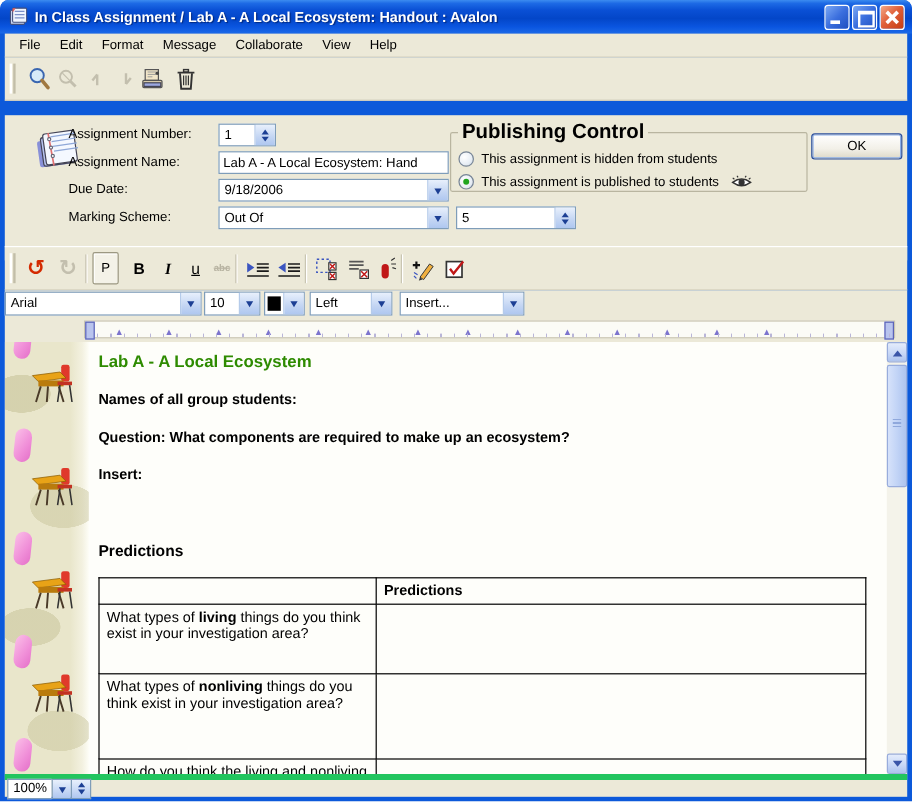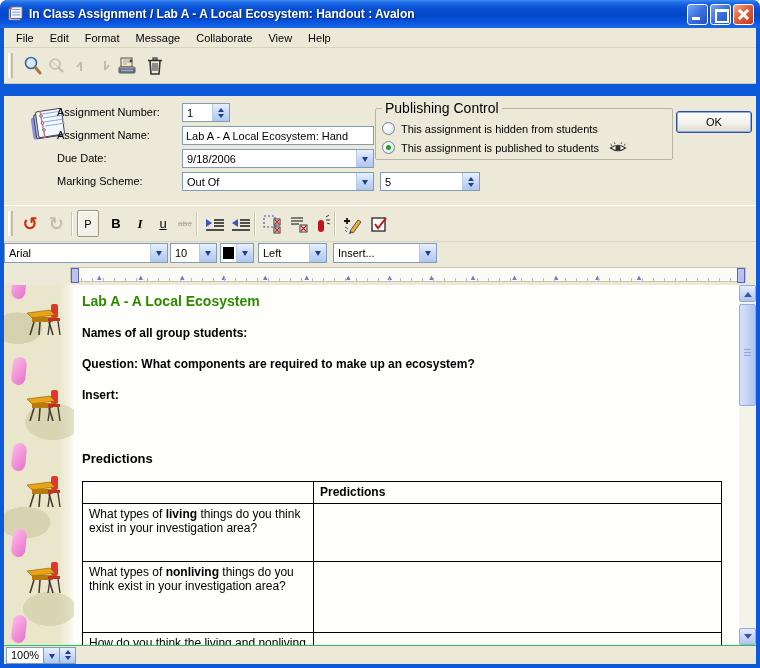--- a/index.html
+++ b/index.html
@@ -84,21 +84,21 @@
   .rmark.l { left:0; } .rmark.r { right:0; }
 
   
   .formpanel { top:84px; height:121px;margin-top:12px; }
   .flabel { position:absolute; left:53px; height:19px; line-height:19px; }
   .combo.f { position:absolute; height:19px; }
   .notepad { position:absolute; left:24px; top:8px; width:40px; height:40px; }
 
   fieldset.pub { position:absolute; left:371px; top:4px; width:298px; height:60px;
     border:1px solid #B9B5A0; border-radius:2px; padding:2px 6px; }
-  fieldset.pub legend { padding:0 3px; font-size:14px; }
+  fieldset.pub legend { padding:0 3px; font-size:17px;font-weight:bold; }
   .radio-row { display:flex; align-items:center; gap:6px; height:17px; margin-top:2px; }
   .radio { width:13px; height:13px; border-radius:50%; border:1px solid #778597;
     background:radial-gradient(circle at 35% 35%,#fff 0%,#E8EEF5 60%,#CBD6E2 100%); position:relative; flex:none; }
   .radio.checked::after { content:""; position:absolute; left:3px; top:3px; width:5px; height:5px;
     border-radius:50%; background:#1FA51F; }
 
   .okbtn { position:absolute; left:672px; top:15px; width:76px; height:22px;
     background:linear-gradient(180deg,#FFFFFF 0%,#F2F0E8 60%,#DDD9C8 100%);
     border:1px solid #2B4F9C; border-radius:3px; box-shadow:0 0 0 1px #8BAEE8 inset;
     font-size:11px; display:flex; align-items:center; justify-content:center; cursor:pointer; }
@@ -137,21 +137,21 @@
   .sbtn.up { top:0; } .sbtn.dn { bottom:0; }
   .sarr-up { width:0; height:0; border:4px solid transparent; border-bottom:5px solid #3A55A8; margin-top:-3px; }
   .sarr-dn { width:0; height:0; border:4px solid transparent; border-top:5px solid #3A55A8; margin-bottom:-3px; }
   .sthumb { position:absolute; left:0; top:19px; width:17px; height:102px;
     background:linear-gradient(90deg,#D6E2FA 0%,#C2D4F6 50%,#AEC4EE 100%);
     border:1px solid #98ACDC; border-radius:2px; }
   .sthumb::after { content:""; position:absolute; left:4px; right:4px; top:44px; height:9px;
     background:repeating-linear-gradient(180deg,#8FA8DC 0 1px,transparent 1px 3px); }
 
   
-  .statusbar { top:645px; height:19px; border-top:1px solid #22c55e; display:flex; align-items:center; padding-left:2px; }
+  .statusbar { top:645px; height:19px; border-top:5px solid #22c55e; display:flex; align-items:center; padding-left:2px; }
   .zoombox { display:flex; align-items:center; height:17px; }
   .zoomval { background:#fff; border:1px solid #7F9DB9; border-right:none; height:17px;
     display:flex; align-items:center; padding:0 4px; min-width:36px; }
   .zoomdrop { width:17px; height:17px; border:1px solid #7F9DB9;
     background:linear-gradient(180deg,#E8F0FC,#AFC7F0); display:flex; align-items:center; justify-content:center; }
   .zoomspin { width:16px; height:17px; border:1px solid #7F9DB9; border-left:none;
     background:linear-gradient(180deg,#E8F0FC,#AFC7F0); display:flex; flex-direction:column;
     align-items:center; justify-content:center; gap:2px; }
 </style>
 </head>

